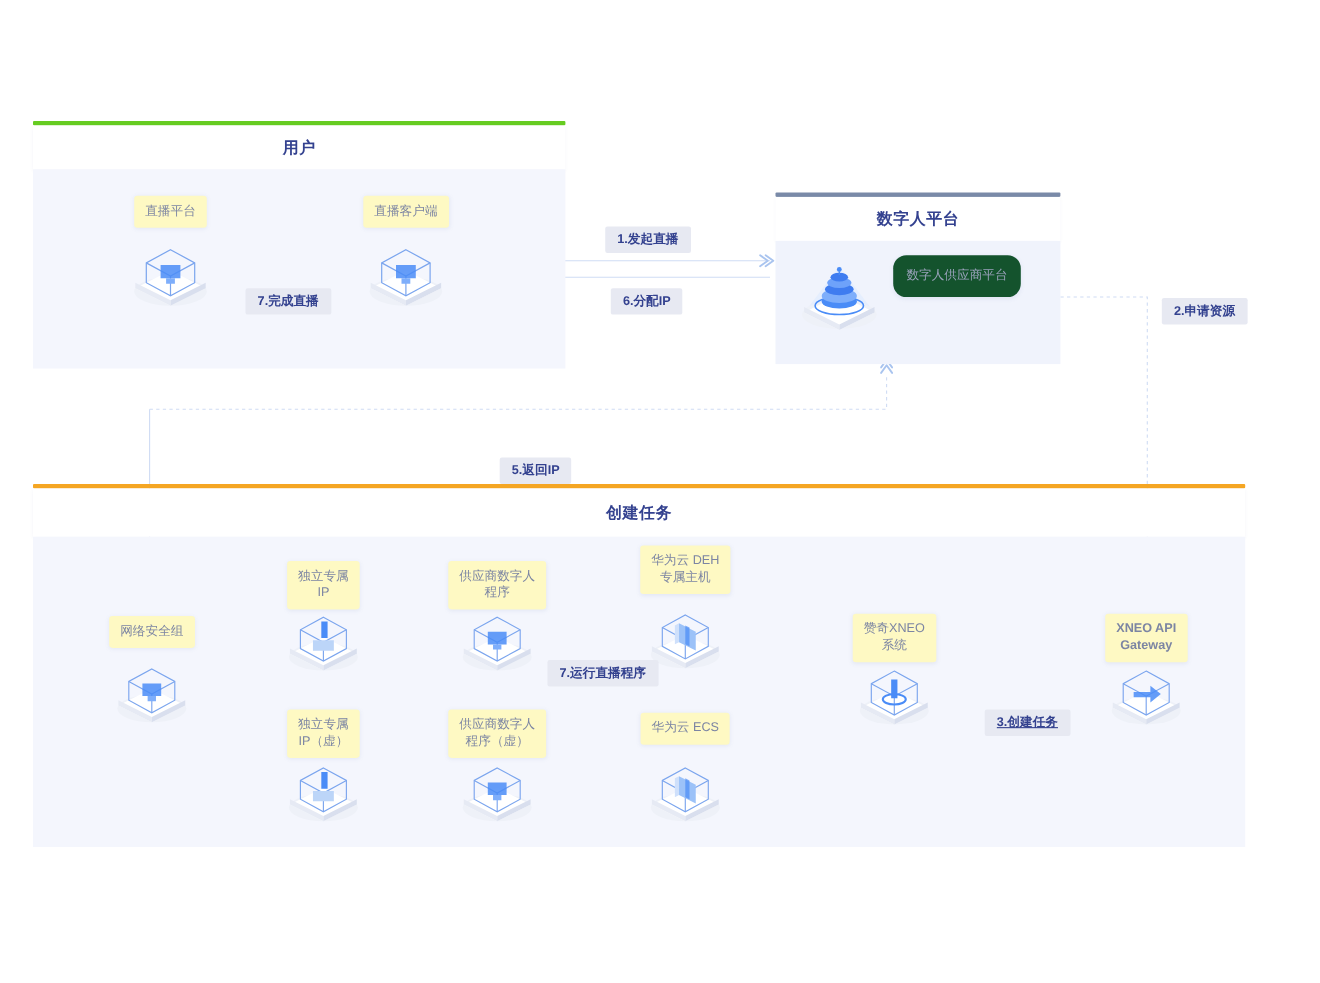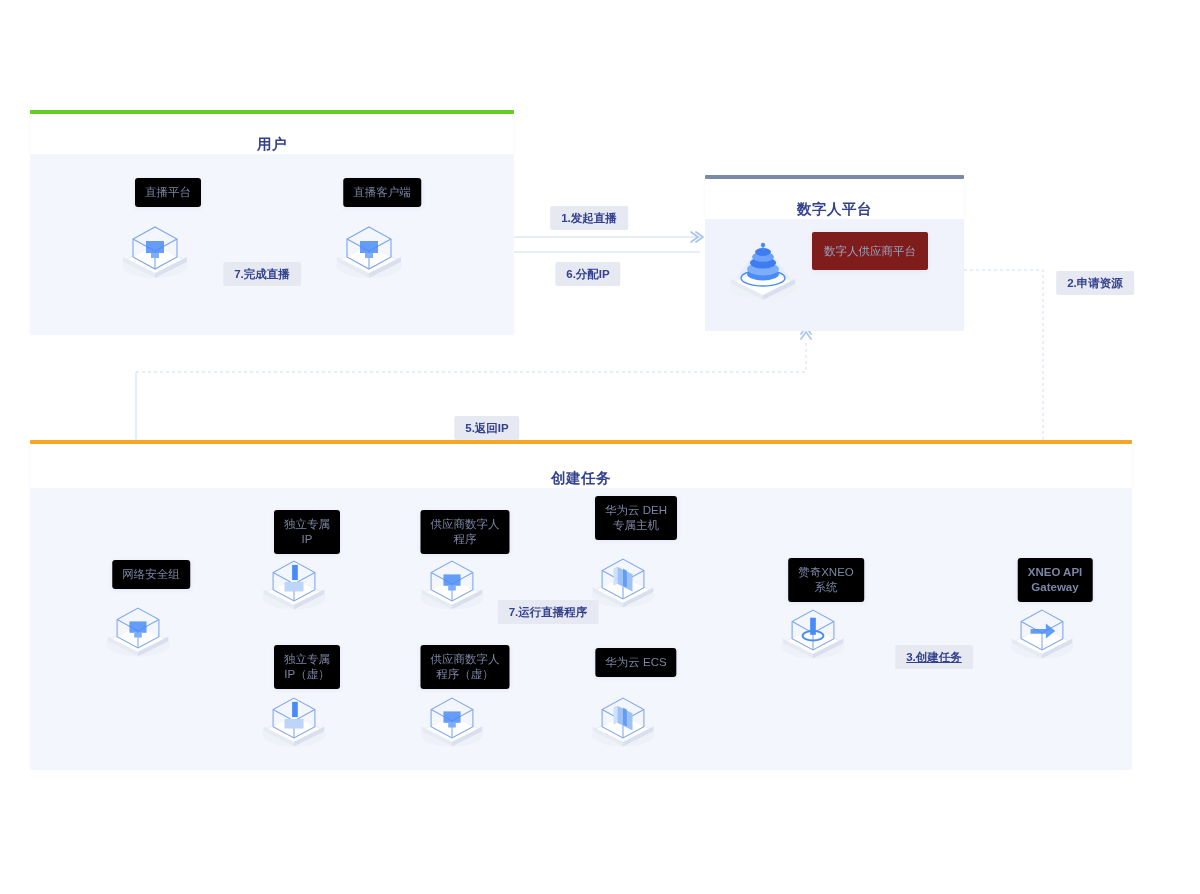--- a/index.html
+++ b/index.html
@@ -7,57 +7,57 @@
     width:1200px;height:894px;background:#ffffff;
     font-family:"Liberation Sans","DejaVu Sans",sans-serif;
     -webkit-font-smoothing:antialiased;
   }
   #stage{position:relative;width:1200px;height:894px;overflow:hidden;background:#fff;}
 
   
   .panel{position:absolute;box-sizing:border-box;}
   .panel-topbar{position:absolute;left:0;top:0;height:4px;width:100%;border-radius:1px;}
   .panel-head{position:absolute;left:0;top:4px;width:100%;height:40px;background:#ffffff;
-    display:flex;align-items:flex-end;justify-content:center;
+    display:flex;align-items:center;justify-content:center;
     box-shadow:0 1px 3px rgba(80,100,160,.07);}
   .panel-title{font-size:14.5px;font-weight:bold;color:#33418f;letter-spacing:.5px;}
   .panel-body{position:absolute;left:0;width:100%;}
 
   #panel-user{left:30px;top:110px;width:484px;height:225px;}
   #panel-user .panel-topbar{background:#66cc21;}
   #panel-user .panel-body{top:44px;height:181px;background:#f4f6fd;}
 
   #panel-dh{left:705px;top:175px;width:259px;height:201px;}
   #panel-dh .panel-topbar{background:#7a8aa8;}
   #panel-dh .panel-body{top:44px;height:112px;background:#f0f3fc;}
 
   #panel-zq{left:30px;top:440px;width:1102px;height:330px;}
   #panel-zq .panel-topbar{background:#f5a623;}
   #panel-zq .panel-head{height:44px;}
   #panel-zq .panel-body{top:48px;height:282px;background:#f4f6fd;}
 
   
   .node{position:absolute;width:0;height:0;}
   .node-label{position:absolute;transform:translateX(-50%);
-    background:#000000;border-radius:3px;
+    background:#fef9c3;border-radius:3px;
     box-shadow:0 1px 4px rgba(90,110,170,.10);
     color:#7c85a3;font-size:11.5px;line-height:15px;text-align:center;
-    padding:7px 10px;white-space:nowrap;margin-left:13px;}
+    padding:7px 10px;white-space:nowrap;}
   .node-icon{position:absolute;transform:translateX(-50%);}
 
   
   .iso{display:block;}
 
   
   .pill{position:absolute;transform:translateX(-50%);
     background:#e7e9f2;color:#33418f;font-size:11.5px;font-weight:bold;
     padding:5px 11px;border-radius:2px;white-space:nowrap;line-height:14px;}
 
   
-  .subcard{position:absolute;background:#7f1d1d;border-radius:2px;
+  .subcard{position:absolute;background:#14532d;border-radius:12px;
     box-shadow:0 1px 4px rgba(90,110,170,.10);
     color:#9aa2bb;font-size:11.5px;text-align:center;line-height:16px;
     padding:11px 12px;white-space:nowrap;}
 
   
   #wires{position:absolute;left:0;top:0;width:1200px;height:894px;pointer-events:none;}
 </style>
 </head>
 <body>
 

